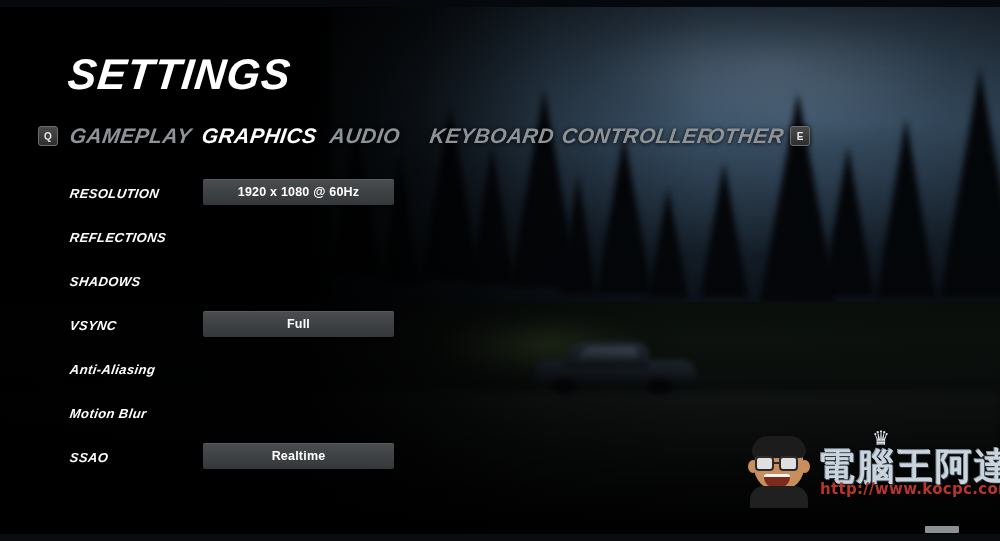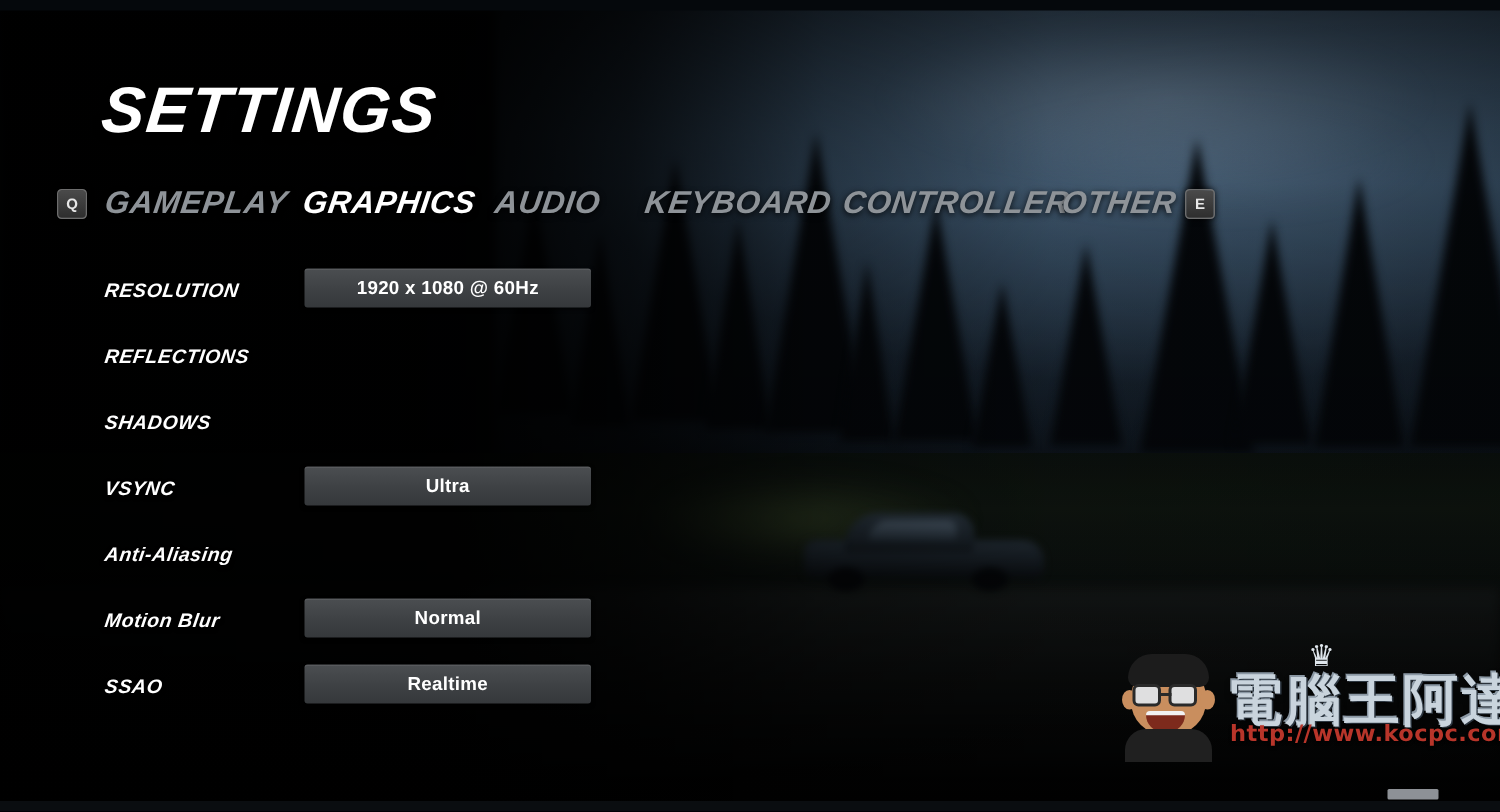--- a/index.html
+++ b/index.html
@@ -285,28 +285,27 @@
           <div class="row-value">1920 x 1080 @ 60Hz</div>
         </div>
         <div class="row">
           <div class="row-label">REFLECTIONS</div>
         </div>
         <div class="row">
           <div class="row-label">SHADOWS</div>
         </div>
         <div class="row">
           <div class="row-label">VSYNC</div>
-          <div class="row-value">Ultra</div>
+          <div class="row-value">Full</div>
         </div>
         <div class="row">
           <div class="row-label">Anti-Aliasing</div>
         </div>
         <div class="row">
           <div class="row-label">Motion Blur</div>
-          <div class="row-value">Normal</div>
         </div>
         <div class="row">
           <div class="row-label">SSAO</div>
           <div class="row-value">Realtime</div>
         </div>
       </div>
 
     <div class="watermark">
       <div class="wm-face">
         <div class="wm-head"></div>

